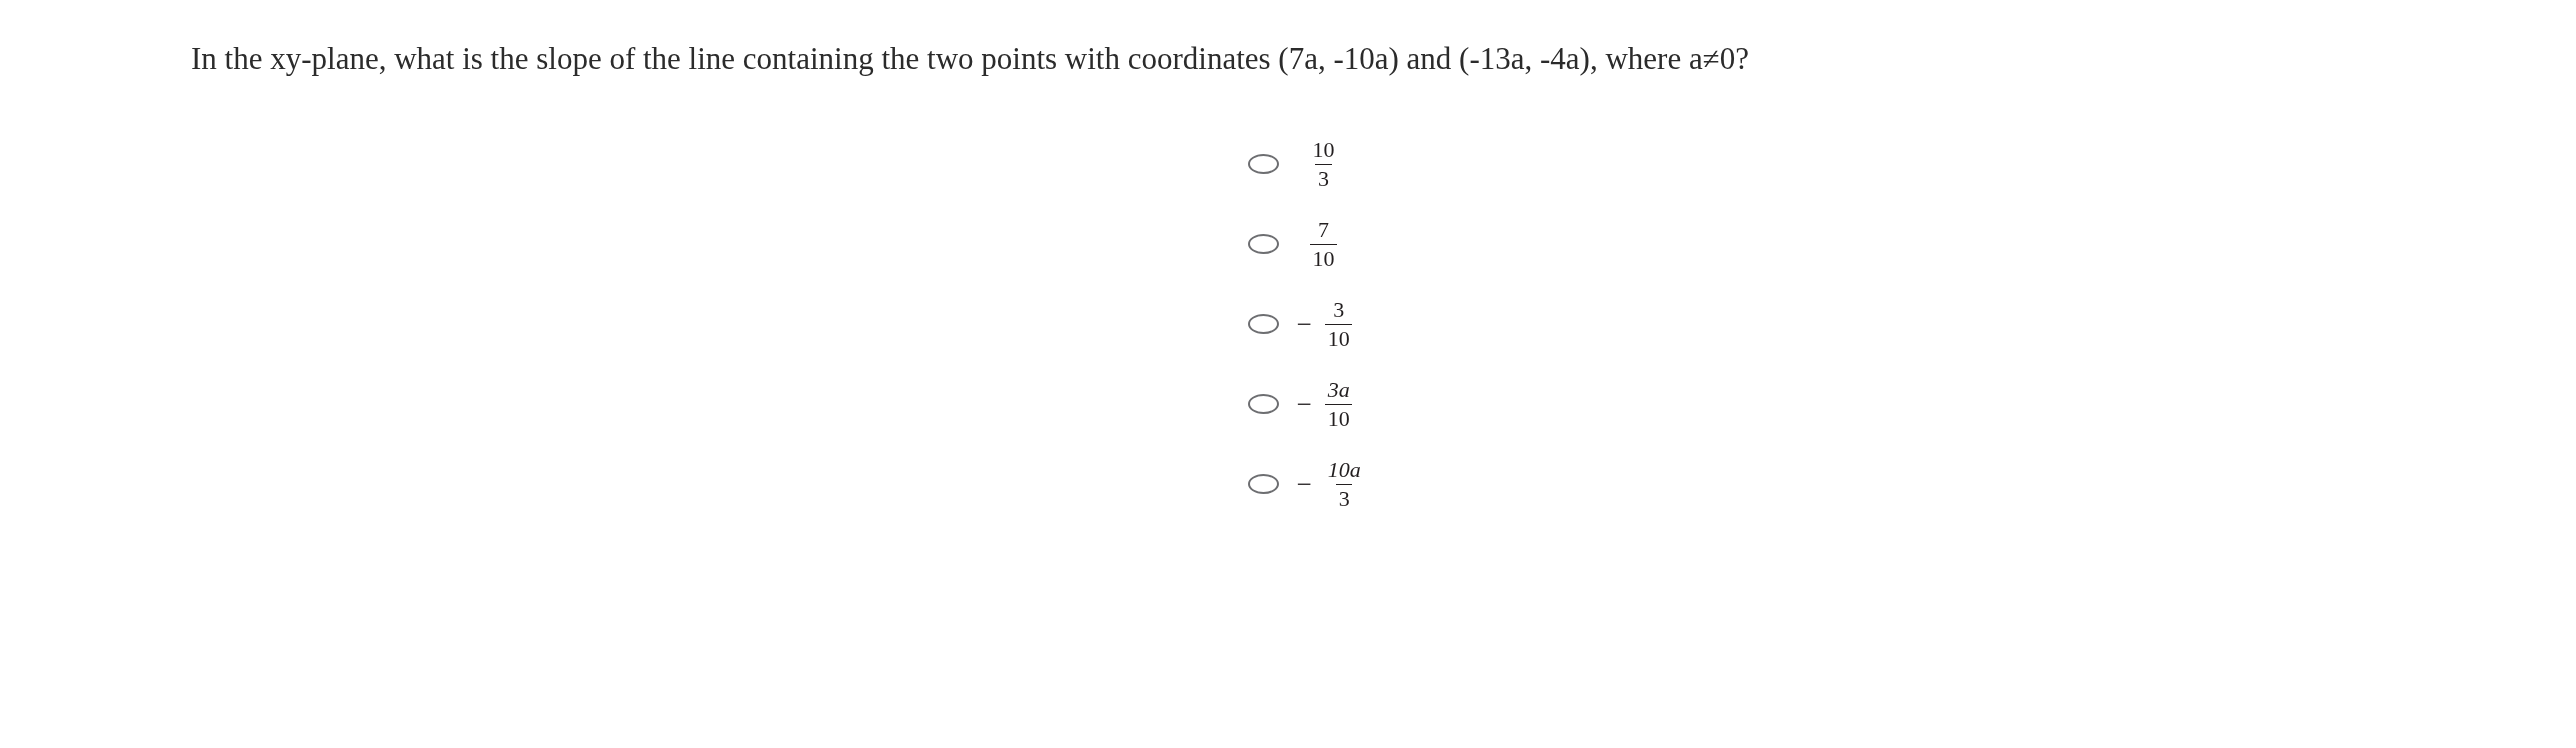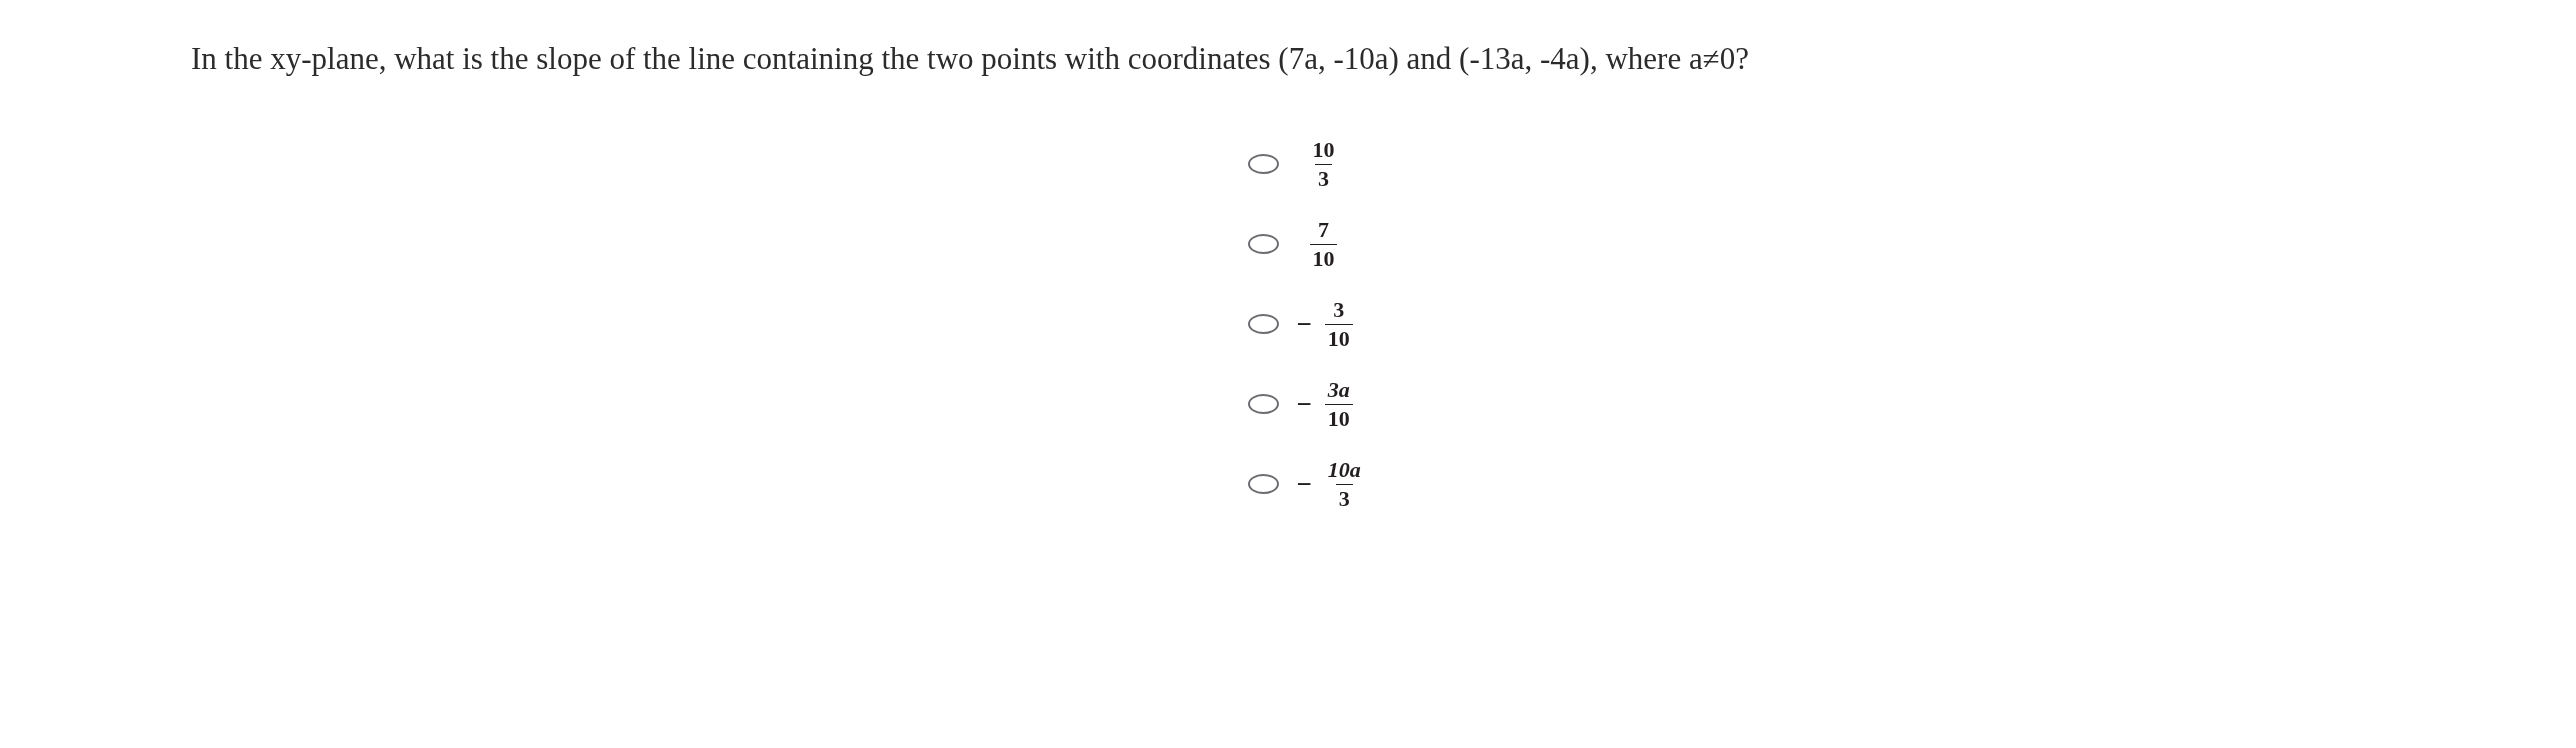--- a/index.html
+++ b/index.html
@@ -28,21 +28,20 @@
     line-height: 1.25;
     color: #2b2b2b;
     white-space: nowrap;
   }
   .choices {
     position: absolute;
     left: 1216px;
     top: 124px;
     display: flex;
     flex-direction: column;
-    font-weight: bold;
   }
   .choice {
     display: flex;
     align-items: center;
     height: 80px;
   }
   .radio {
     width: 31px;
     height: 20px;
     border: 2px solid #6d6e71;

